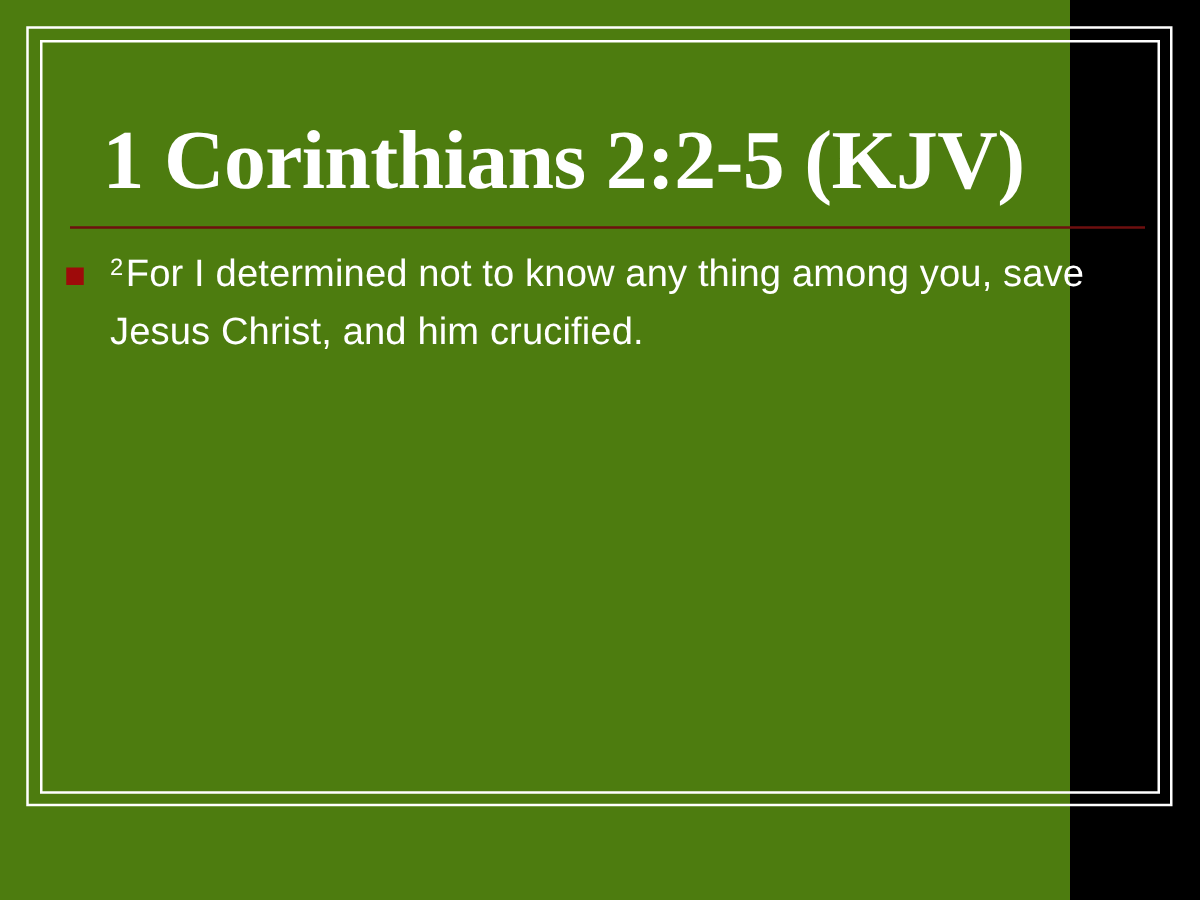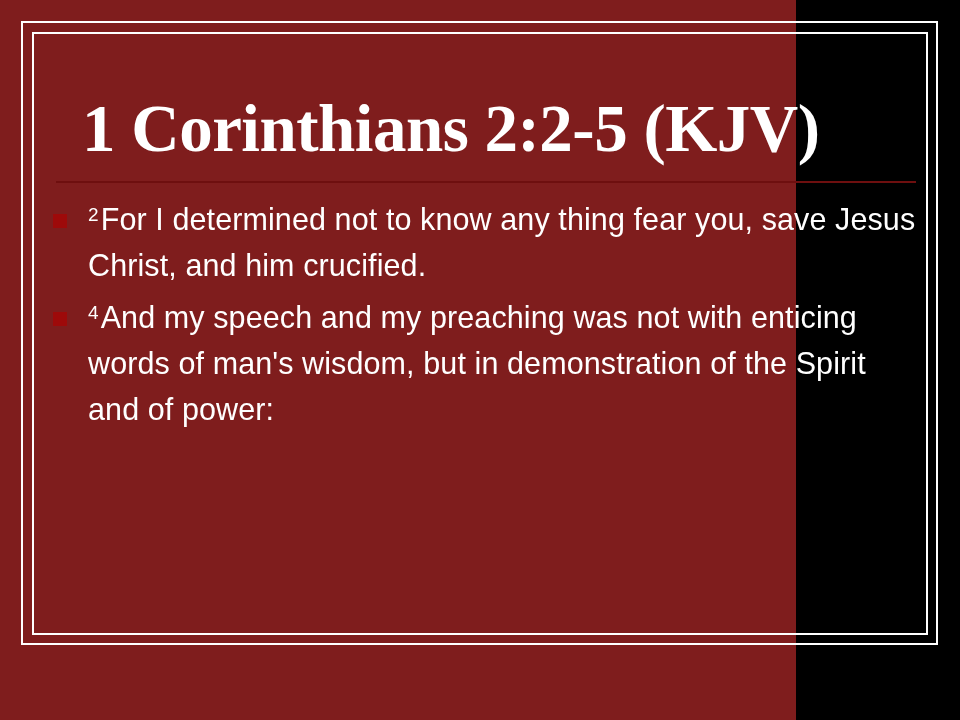--- a/index.html
+++ b/index.html
@@ -9,23 +9,23 @@
   body {
     width: 960px;
     height: 720px;
     background: #000000;
     font-family: "Liberation Sans", sans-serif;
     overflow: hidden;
   }
 
   #slide {
     position: relative;
-    width: 796px;
+    width: 856px;
     height: 720px;
-    background: #7f1d1d;
+    background: #4d7c0f;
     box-sizing: border-box;
   }
 
   
   #frame-outer {
     position: absolute;
     left: 21px;
     top: 21px;
     width: 917px;
     height: 624px;
@@ -111,24 +111,21 @@
   <div id="frame-outer"></div>
   <div id="frame-inner"></div>
 
   <div id="title">1 Corinthians 2:2-5 (KJV)</div>
 
   <div id="title-rule"></div>
 
   <ul id="verse-list">
 
     <li class="verse-item">
-      <span class="verse-bullet"></span><span class="verse-num">2</span><span class="verse-text">For I determined not to know any thing fear you, save Jesus Christ, and him crucified.</span>
+      <span class="verse-bullet"></span><span class="verse-num">2</span><span class="verse-text">For I determined not to know any thing among you, save Jesus Christ, and him crucified.</span>
     </li>
 
 
-    <li class="verse-item">
-      <span class="verse-bullet"></span><span class="verse-num">4</span><span class="verse-text">And my speech and my preaching was not with enticing words of man's wisdom, but in demonstration of the Spirit and of power:</span>
-    </li>
 
 
   </ul>
 
 </div>
 
 </body></html>

